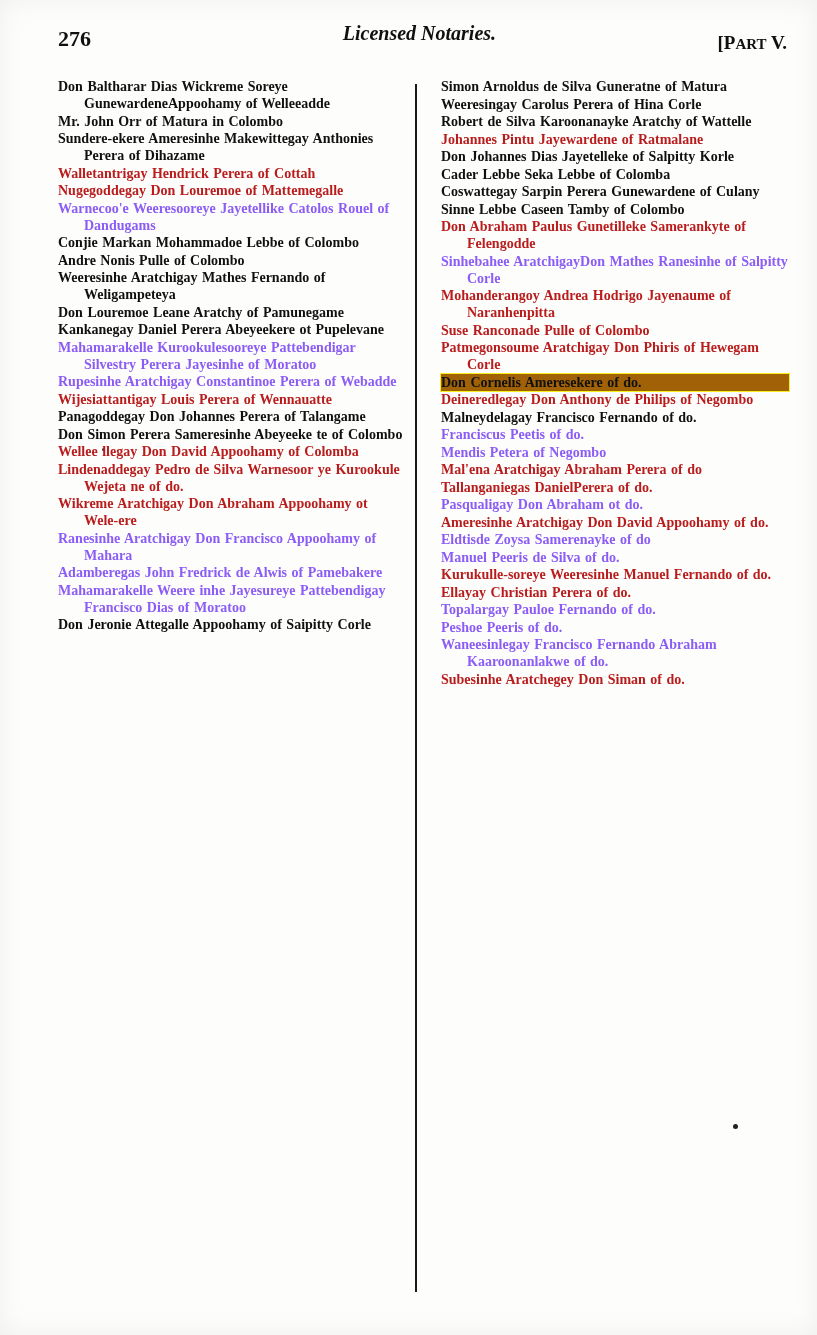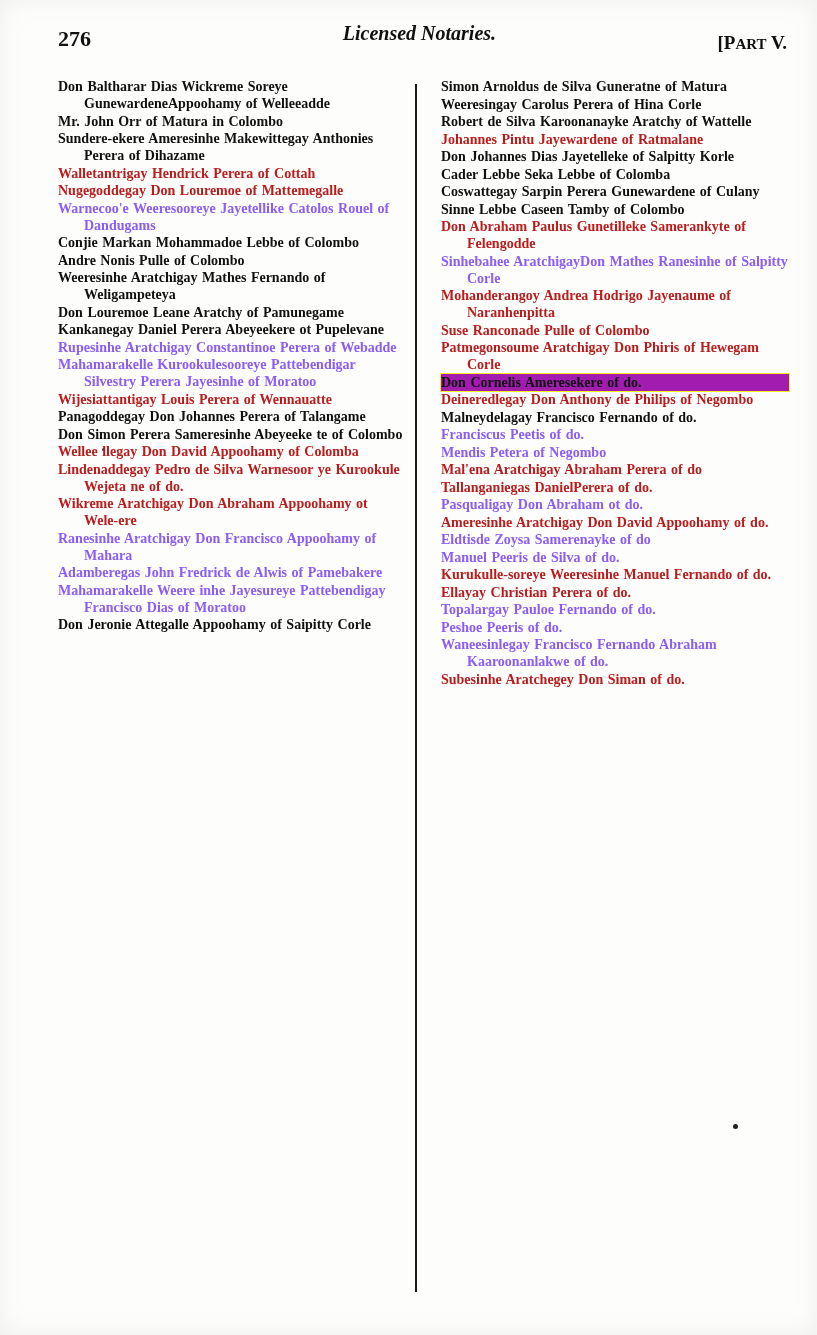--- a/index.html
+++ b/index.html
@@ -85,21 +85,21 @@
     margin: 0 0 0.5px 0;
     text-indent: 0;
     padding-left: 26px;
     text-indent: -26px;
     word-spacing: 1px;
   }
   .entry.bold { font-weight: bold; }
   .entry.faint { color: #b91c1c; }
   .entry.vfaint { color: #8b5cf6; }
   .hl {
-    background: #a21caf;
+    background: #a16207;
     box-shadow: 0 0 0 1px #f6ef1a;
   }
   .dot-left {
     position: absolute;
     left: 44px;
     top: 370px;
     width: 3px;
     height: 3px;
     border-radius: 50%;
     background: #333;
@@ -141,22 +141,22 @@
       <p class="entry bold">Mr. John Orr of Matura in Colombo</p>
       <p class="entry bold">Sundere-ekere Ameresinhe Makewittegay Anthonies Perera of Dihazame</p>
       <p class="entry bold faint">Walletantrigay Hendrick Perera of Cottah</p>
       <p class="entry bold faint">Nugegoddegay Don Louremoe of Mattemegalle</p>
       <p class="entry bold vfaint">Warnecoo'e Weeresooreye Jayetellike Catolos Rouel of Dandugams</p>
       <p class="entry bold">Conjie Markan Mohammadoe Lebbe of Colombo</p>
       <p class="entry bold">Andre Nonis Pulle of Colombo</p>
       <p class="entry bold">Weeresinhe Aratchigay Mathes Fernando of Weligampeteya</p>
       <p class="entry bold">Don Louremoe Leane Aratchy of Pamunegame</p>
       <p class="entry bold">Kankanegay Daniel Perera Abeyeekere ot Pupelevane</p>
+      <p class="entry bold vfaint">Mahamarakelle Kurookulesooreye Pattebendigar Silvestry Perera Jayesinhe of Moratoo</p>
       <p class="entry bold vfaint">Rupesinhe Aratchigay Constantinoe Perera of Webadde</p>
-      <p class="entry bold vfaint">Mahamarakelle Kurookulesooreye Pattebendigar Silvestry Perera Jayesinhe of Moratoo</p>
       <p class="entry bold faint">Wijesiattantigay Louis Perera of Wennauatte</p>
       <p class="entry bold">Panagoddegay Don Johannes Perera of Talangame</p>
       <p class="entry bold">Don Simon Perera Sameresinhe Abeyeeke te of Colombo</p>
       <p class="entry bold faint">Wellee llegay Don David Appoohamy of Colomba</p>
       <p class="entry bold faint">Lindenaddegay Pedro de Silva Warnesoor ye Kurookule Wejeta ne of do.</p>
       <p class="entry bold faint">Wikreme Aratchigay Don Abraham Appoohamy ot Wele-ere</p>
       <p class="entry bold vfaint">Ranesinhe Aratchigay Don Francisco Appoohamy of Mahara</p>
       <p class="entry bold vfaint">Adamberegas John Fredrick de Alwis of Pamebakere</p>
       <p class="entry bold vfaint">Mahamarakelle Weere inhe Jayesureye Pattebendigay Francisco Dias of Moratoo</p>
       <p class="entry bold">Don Jeronie Attegalle Appoohamy of Saipitty Corle</p>

